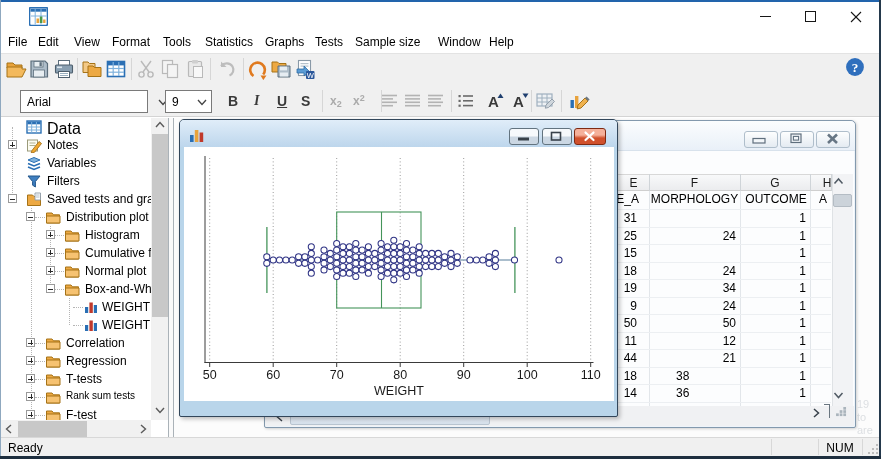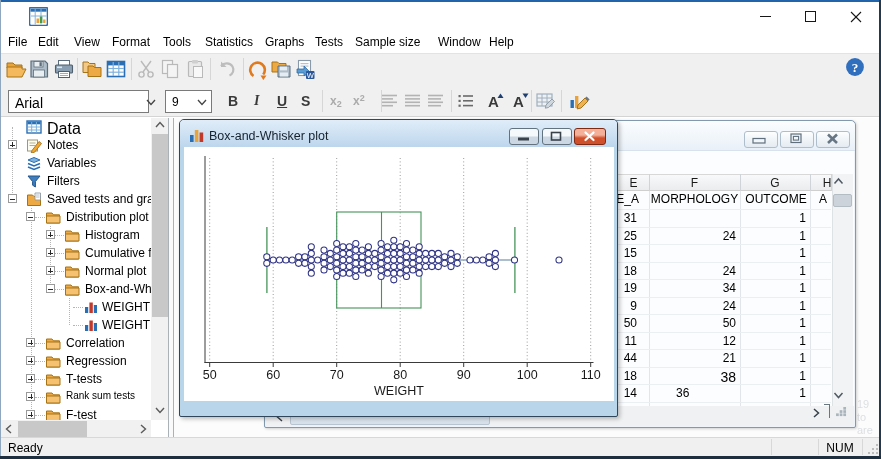--- a/index.html
+++ b/index.html
@@ -119,21 +119,21 @@
 <svg class="ab" style="left:845px;top:57px" width="20" height="20" viewBox="0 0 22 22">
     <circle cx="11" cy="11" r="9.8" fill="#2f6fbd"></circle>
 <text x="11" y="16" font-size="14.5" font-weight="bold" fill="#fff" text-anchor="middle" font-family="Liberation Serif">?</text>
   </svg>
 <div class="ab" style="left:1px;top:85px;width:878px;height:32px;background:#f0f0f0;border-bottom:1px solid #d4d4d4"></div>
 <div class="sep1" style="left:322px;top:90px"></div>
 <div class="sep1" style="left:381px;top:90px"></div>
 <div class="sep1" style="left:451px;top:90px"></div>
 <div class="sep1" style="left:531px;top:90px"></div>
 <div class="sep1" style="left:561px;top:90px"></div>
-<div class="ab" style="left:8px;top:90px;width:141px;height:23px;background:#fff;border:1px solid #7a7a7a;font-size:14px">
+<div class="ab" style="left:20px;top:90px;width:128px;height:23px;background:#fff;border:1px solid #7a7a7a;font-size:12px">
 <div class="ab" style="left:6px;top:4px">Arial</div>
 <svg class="ab" style="left:137px;top:8px" width="10" height="7" viewBox="0 0 10 7">
       <path d="M1 1 L5 5.5 L9 1" fill="none" stroke="#444" stroke-width="1.3"></path>
     </svg>
 </div>
 <div class="ab" style="left:165px;top:90px;width:47px;height:23px;background:#fff;border:1px solid #7a7a7a;font-size:12px">
 <div class="ab" style="left:6px;top:4px">9</div>
 <svg class="ab" style="left:31px;top:8px" width="10" height="7" viewBox="0 0 10 7">
       <path d="M1 1 L5 5.5 L9 1" fill="none" stroke="#444" stroke-width="1.3"></path>
     </svg>
@@ -424,21 +424,21 @@
 <div class="ab" style="left:577px;top:316.0px;width:60px;text-align:right;font-size:12px">50</div>
 <div class="ab" style="left:676px;top:316.0px;width:60px;text-align:right;font-size:12px">50</div>
 <div class="ab" style="left:746px;top:316.0px;width:60px;text-align:right;font-size:12px">1</div>
 <div class="ab" style="left:577px;top:333.5px;width:60px;text-align:right;font-size:12px">11</div>
 <div class="ab" style="left:676px;top:333.5px;width:60px;text-align:right;font-size:12px">12</div>
 <div class="ab" style="left:746px;top:333.5px;width:60px;text-align:right;font-size:12px">1</div>
 <div class="ab" style="left:577px;top:351.0px;width:60px;text-align:right;font-size:12px">44</div>
 <div class="ab" style="left:676px;top:351.0px;width:60px;text-align:right;font-size:12px">21</div>
 <div class="ab" style="left:746px;top:351.0px;width:60px;text-align:right;font-size:12px">1</div>
 <div class="ab" style="left:577px;top:368.5px;width:60px;text-align:right;font-size:12px">18</div>
-<div class="ab" style="left:676px;top:368.5px;width:60px;text-align:right;font-size:14px">38</div>
+<div class="ab" style="left:676px;top:368.5px;width:60px;font-size:12px">38</div>
 <div class="ab" style="left:746px;top:368.5px;width:60px;text-align:right;font-size:12px">1</div>
 <div class="ab" style="left:577px;top:386.0px;width:60px;text-align:right;font-size:12px">14</div>
 <div class="ab" style="left:676px;top:386.0px;width:60px;text-align:left;font-size:12px">36</div>
 <div class="ab" style="left:746px;top:386.0px;width:60px;text-align:right;font-size:12px">1</div>
 <div class="ab" style="left:831.5px;top:173.5px;width:21px;height:245px;background:#f2f3f5;border-left:1px solid #dfe2e5"></div>
 <svg class="ab" style="left:833px;top:177px" width="11" height="9" viewBox="0 0 11 9">
     <path d="M1.5 6.5 L5.5 2 L9.5 6.5" fill="none" stroke="#505a64" stroke-width="1.5"></path>
   </svg>
 <div class="ab" style="left:832.5px;top:194px;width:19px;height:13px;background:#ccd3da;border:1px solid #b4bcc4;border-radius:2px"></div>
 <svg class="ab" style="left:833px;top:391px" width="11" height="9" viewBox="0 0 11 9">
@@ -464,21 +464,20 @@
     </g>
   </svg>
 <div class="ab" style="left:179px;top:119px;width:439px;height:297.5px;background:#b9d5ea;
 border:1.5px solid #32465a;border-radius:5px 5px 2px 2px;box-shadow:2px 2px 4px rgba(0,0,0,0.25)">
 <div class="ab" style="left:0;top:0;width:100%;height:27px;background:linear-gradient(#e0edf9,#bdd6ec);border-radius:4px 4px 0 0"></div>
 <svg class="ab" style="left:9px;top:9px" width="17" height="15" viewBox="0 0 17 15">
 <rect x="1" y="6" width="3.6" height="7" fill="#2a6fb4"></rect>
 <rect x="5.8" y="1" width="3.6" height="12" fill="#e8a33d"></rect>
 <rect x="10.6" y="3.5" width="3.6" height="9.5" fill="#c0392b"></rect>
     </svg>
-<div class="ab" style="left:29px;top:9px;font-size:12.5px;color:#16222e">Box-and-Whisker plot</div>
 </div>
 <div class="ab" style="left:509px;top:128px;width:30px;height:16.5px;background:linear-gradient(#f6f9fc 45%,#cbd7e3 55%);border:1px solid #62737f;border-radius:3px"></div>
 <div class="ab" style="left:541.5px;top:128px;width:30px;height:16.5px;background:linear-gradient(#f6f9fc 45%,#cbd7e3 55%);border:1px solid #62737f;border-radius:3px"></div>
 <div class="ab" style="left:574px;top:128px;width:32px;height:16.5px;background:linear-gradient(#f5b09a 40%,#d0502c 60%);border:1px solid #7e2912;border-radius:3px"></div>
 <svg class="ab" style="left:509px;top:128px" width="100" height="17" viewBox="0 0 100 17">
 <rect x="9" y="9.5" width="11" height="3" fill="#39424b"></rect>
 <rect x="42.5" y="4.5" width="9" height="7.5" fill="none" stroke="#39424b" stroke-width="1.6"></rect>
 <g stroke="#fff" stroke-width="2.2" stroke-linecap="round">
       <line x1="76.5" y1="4.5" x2="84.5" y2="12"></line>
       <line x1="84.5" y1="4.5" x2="76.5" y2="12"></line>

